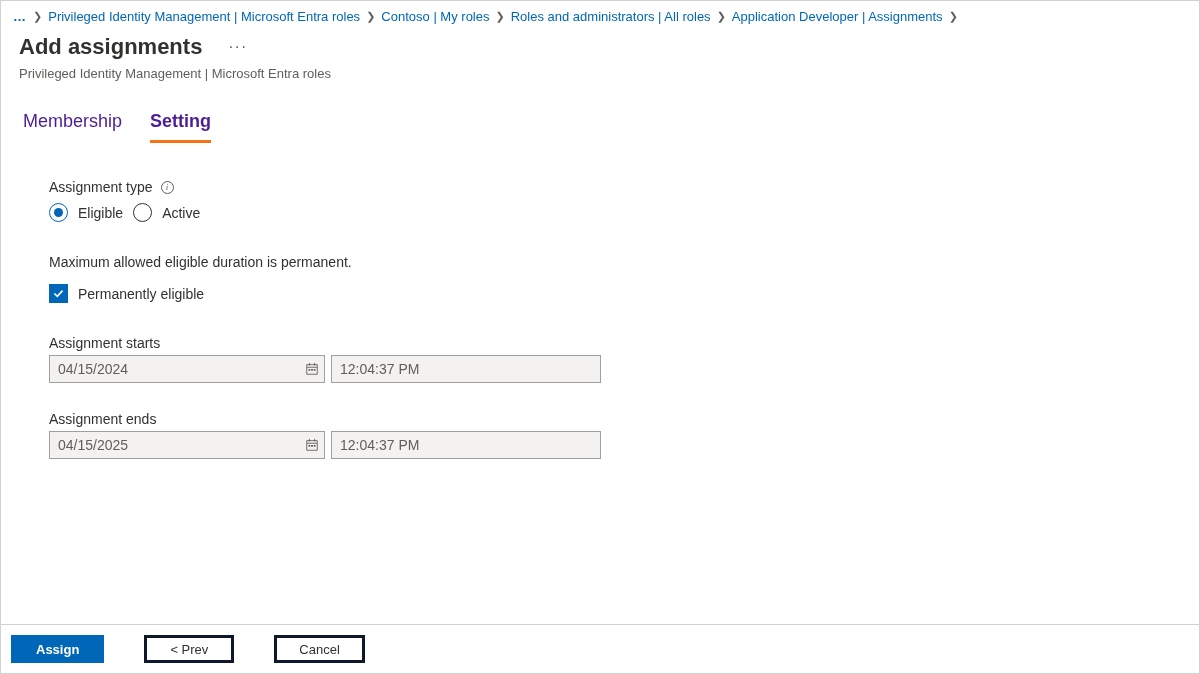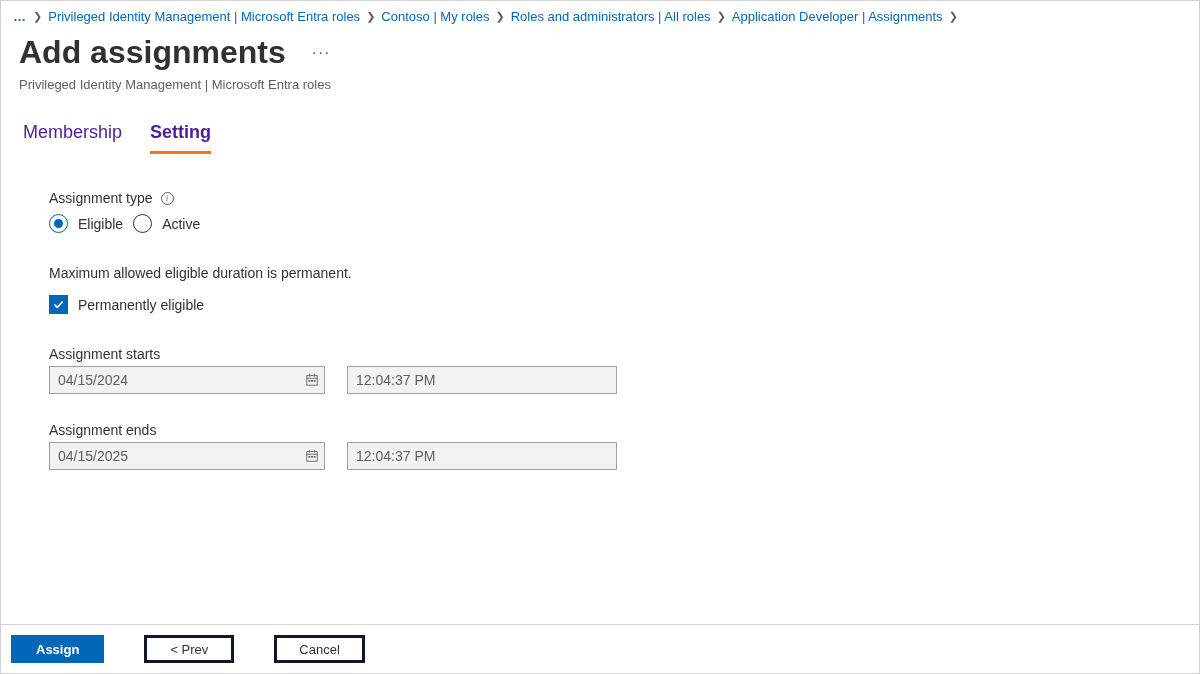--- a/index.html
+++ b/index.html
@@ -38,21 +38,21 @@
     }
     .breadcrumb a {
       color: #0067b8;
       text-decoration: none;
       cursor: pointer;
     }
     .header {
       padding: 6px 18px 4px 18px;
     }
     .header h1 {
-      font-size: 32px;
+      font-size: 22px;
       font-weight: 600;
       display: inline-block;
       vertical-align: middle;
     }
     .header .more-dots {
       display: inline-block;
       margin-left: 22px;
       color: #605e5c;
       font-size: 16px;
       vertical-align: middle;
@@ -159,21 +159,21 @@
       stroke: #ffffff;
       stroke-width: 2;
       fill: none;
     }
     .dt-label {
       margin-bottom: 4px;
       font-size: 14px;
     }
     .dt-row {
       display: flex;
-      gap: 22px;
+      gap: 6px;
       margin-bottom: 28px;
     }
     .date-input-wrap {
       position: relative;
       width: 276px;
     }
     .date-input, .time-input {
       height: 28px;
       border: 1px solid #a19f9d;
       background: #f3f2f1;

